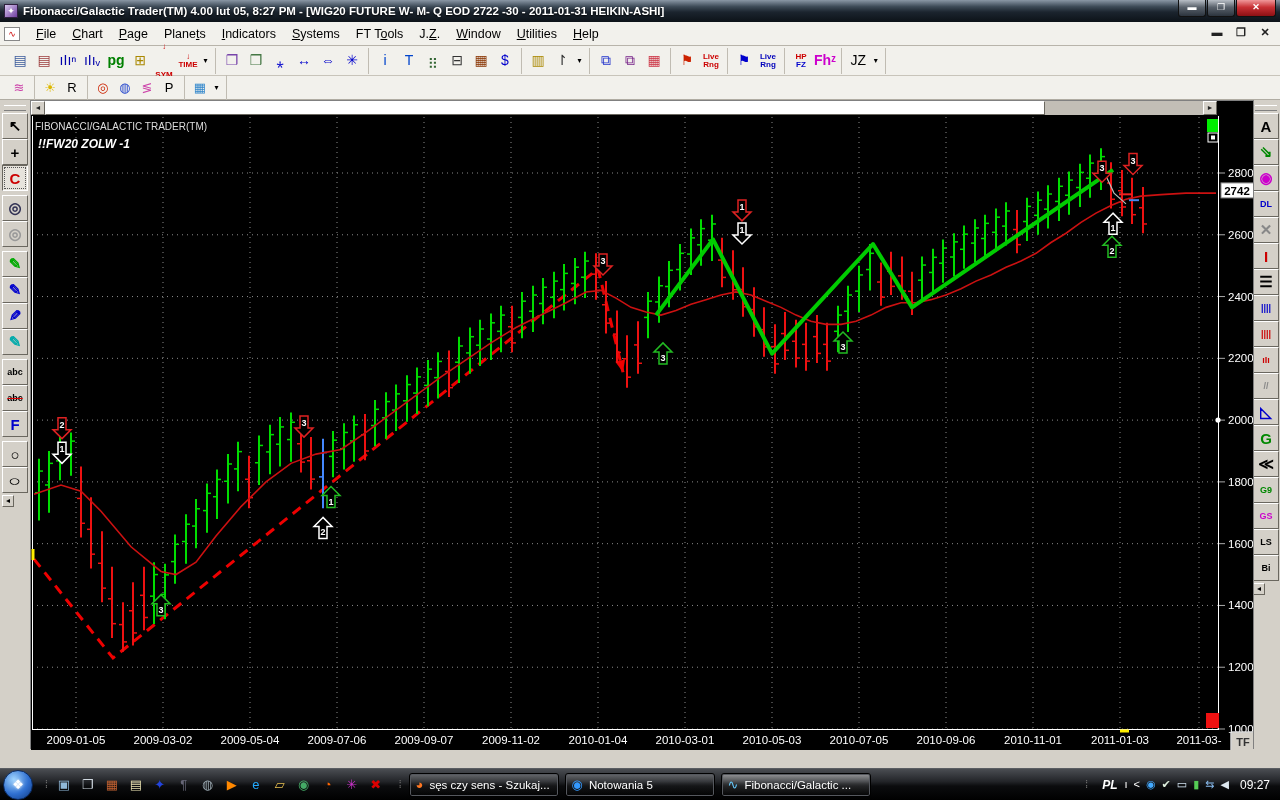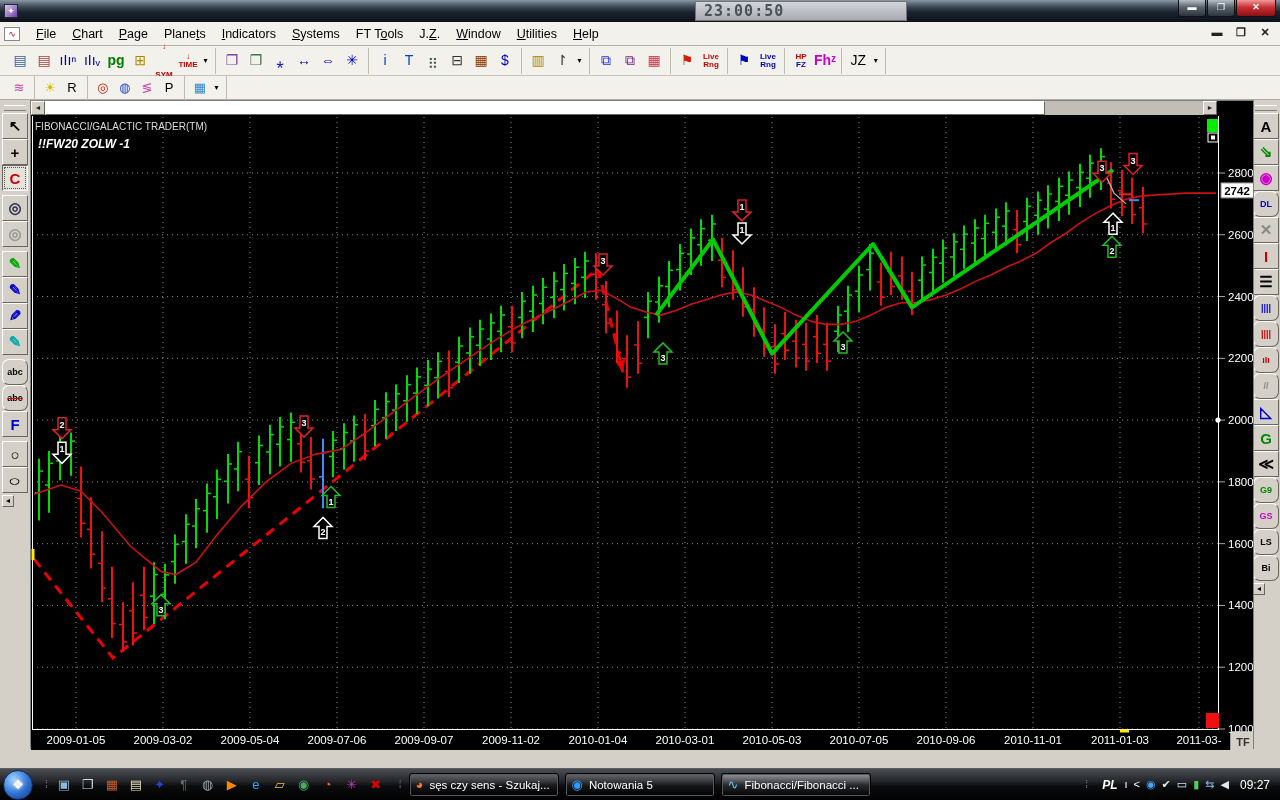--- a/index.html
+++ b/index.html
@@ -53,21 +53,21 @@
 
   
   .palette { position:absolute; width:28px; background:#d4d0c8; }
   .palette.left  { left:1px;  top:104px; }
   .palette.right { left:1252px; top:104px; width:28px; }
   .pal-handle { height:6px; margin:1px 3px 2px 3px; border-top:1px solid #fff;
     border-bottom:1px solid #808080; }
   .pal-btn { width:26px; height:26px; margin:0 1px; background:#d4d0c8;
     border:1px solid; border-color:#fff #6a675f #6a675f #fff;
     display:flex; align-items:center; justify-content:center; font-size:15px; font-weight:bold; }
-  .pal-btn.small { font-size:9px;border-radius:7px; }
+  .pal-btn.small { font-size:9px; }
   .pal-btn.sep { margin-top:4px; }
   .pal-btn.selected { border-color:#6a675f #fff #fff #6a675f; background:#e6e3dc;
     outline:1px dotted #555; outline-offset:-3px; }
   .pal-btn.wide span { transform:scaleX(1.45); display:inline-block; }
   .pal-btn.flip span { transform:scaleX(-1); display:inline-block; }
   .pal-btn.strike span { text-decoration:line-through; text-decoration-color:#d00; }
   .pal-scroll { width:12px; height:12px; margin:2px 1px; font-size:8px; line-height:10px;
     text-align:center; border:1px solid; border-color:#fff #6a675f #6a675f #fff; }
 
   
@@ -106,21 +106,21 @@
   .tray .tlang { font-weight:bold;font-style:italic; }
   .tray .tclock { font-size:12px; margin-left:4px; }
 </style>
 </head>
 <body>
 
 <div class="app">
 
   <div class="titlebar">
     <div class="app-ico">✦</div>
-    <div class="clockbox">23:00:50</div>
+    <div class="ttext">Fibonacci/Galactic Trader(TM) 4.00 lut 05,  8:27 PM - [WIG20 FUTURE W- M- Q EOD  2722    -30 - 2011-01-31 HEIKIN-ASHI]</div>
     <div class="winbtns">
       <div class="wbtn">▬</div>
       <div class="wbtn">❐</div>
       <div class="wbtn close">✕</div>
     </div>
   </div>
 
   <div class="menubar">
     <div class="child-ico">∿</div>
     <div id="menu-items" style="display:flex">
@@ -1050,21 +1050,21 @@
         <div class="task-btn">
           <span class="ti" style="color: rgb(255, 119, 34);">◕</span>
           <span>sęs czy sens - Szukaj...</span>
         </div>
         <div class="task-btn">
           <span class="ti" style="color: rgb(51, 153, 255);">◉</span>
           <span>Notowania 5</span>
         </div>
         <div class="task-btn active">
           <span class="ti" style="color: rgb(102, 204, 255);">∿</span>
-          <span>Fibonacci/Fibonacci ...</span>
+          <span>Fibonacci/Galactic ...</span>
         </div>
       </div>
     <div class="tray">
       <span class="dots">⁞</span>
       <span class="tlang">PL</span>
       <span id="tray-icons" style="display:flex;gap:6px">
           <span class="tri" style="color: rgb(255, 255, 255);">ı</span>
           <span class="tri" style="color: rgb(255, 255, 255);">&lt;</span>
           <span class="tri" style="color: rgb(68, 170, 255);">◉</span>
           <span class="tri" style="color: rgb(221, 238, 221);">✔</span>

